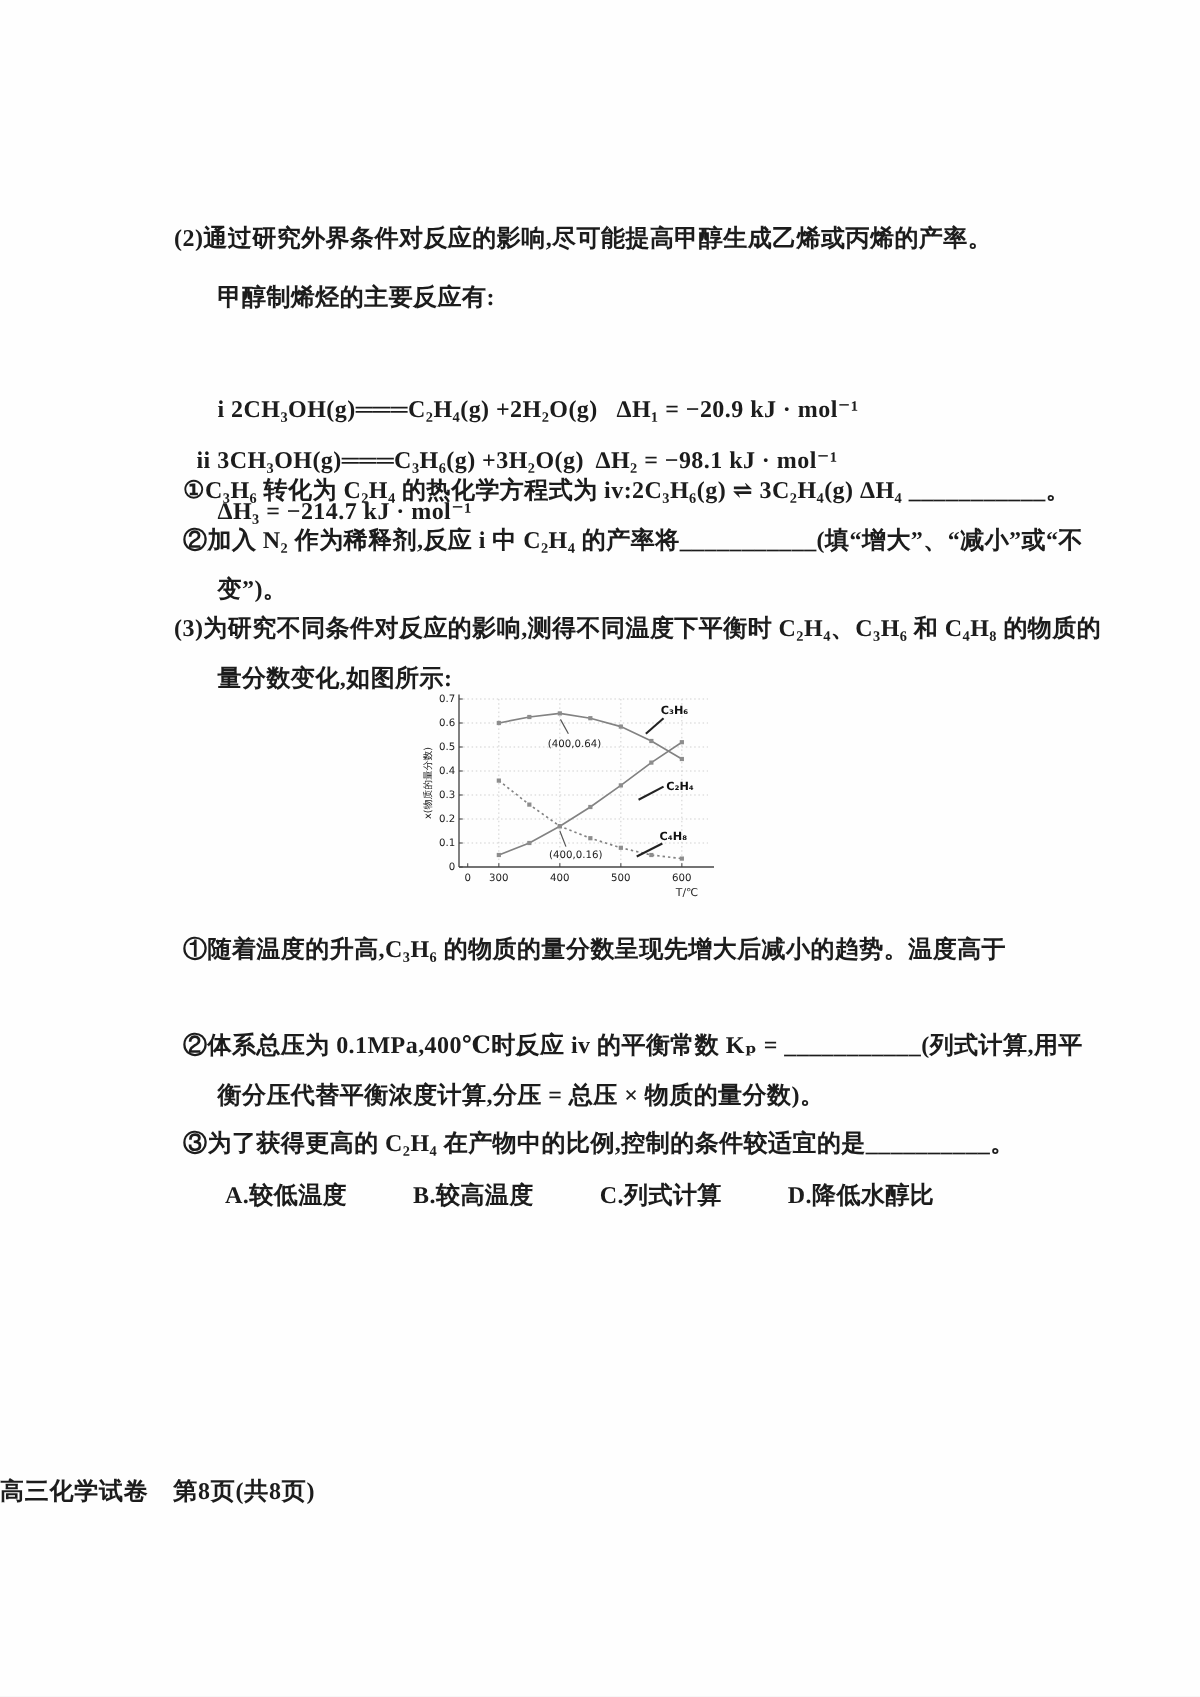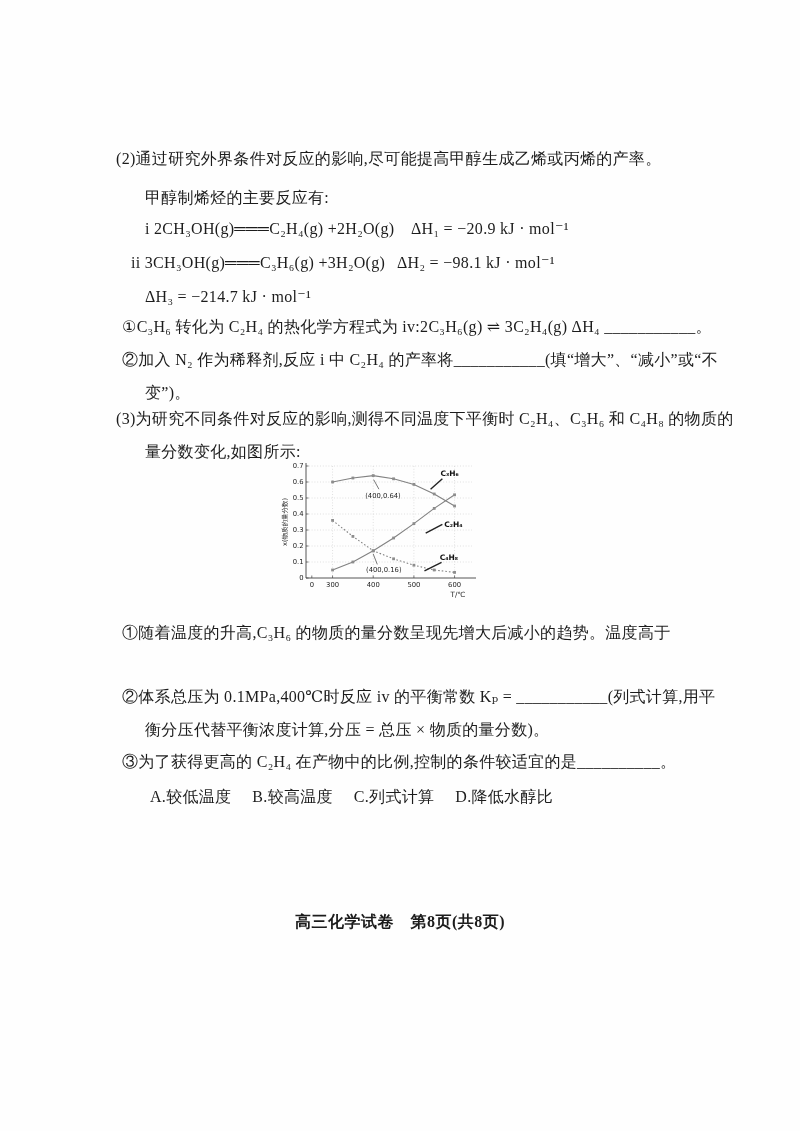--- a/index.html
+++ b/index.html
@@ -8,32 +8,32 @@
     width:800px;height:1131px;
     background:#fefefe;
     outline:1px solid #e0e0e0;
     font-family:"Liberation Serif","DejaVu Serif",serif;
     color:#1c1c1c;
     overflow:hidden;
   }
   .line{
     position:absolute;
     font-size:16px;
-    font-weight:400;
+    font-weight:700;
     white-space:nowrap;
     letter-spacing:0.3px;
   }
-  .eq{display:flex;align-items:baseline;}
+  .eq{display:flex;align-items:baseline;margin-top:44px;}
   .eq-formula{display:inline-block;width:266px;}
   .eq-dh{display:inline-block;text-align:right;}
-  .options-row{display:flex;gap:21px;}
+  .options-row{display:flex;gap:44px;}
   .chart-wrap{position:absolute;left:280px;top:458px;width:212px;height:152px;}
   .footer{
-    position:absolute;left:0;top:912px;width:100%;
-    text-align:center;font-size:16px;font-weight:600;letter-spacing:0.5px;
+    position:absolute;left:0;top:984px;width:100%;
+    text-align:left;font-size:16px;font-weight:600;letter-spacing:0.5px;
   }
 </style>
 </head>
 <body>
 
 <div class="page">
 
   <div class="line" style="left:116px;top:149px">(2)通过研究外界条件对反应的影响,尽可能提高甲醇生成乙烯或丙烯的产率。</div>
   <div class="line" style="left:145px;top:188px">甲醇制烯烃的主要反应有:</div>
 

